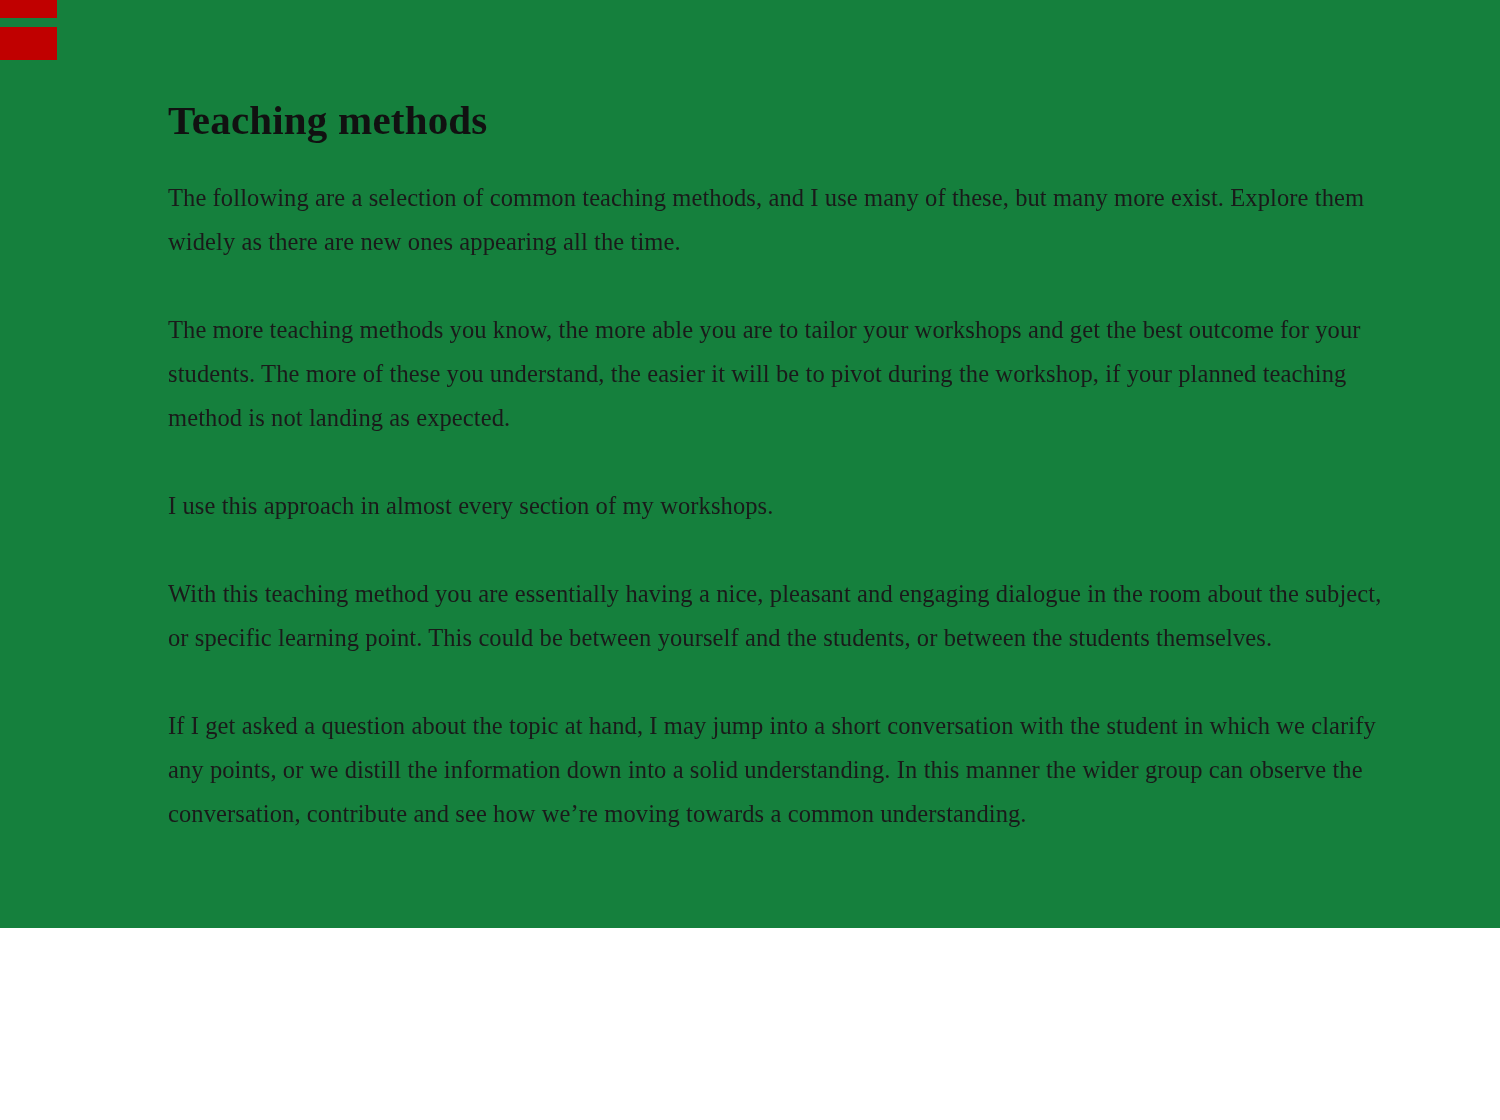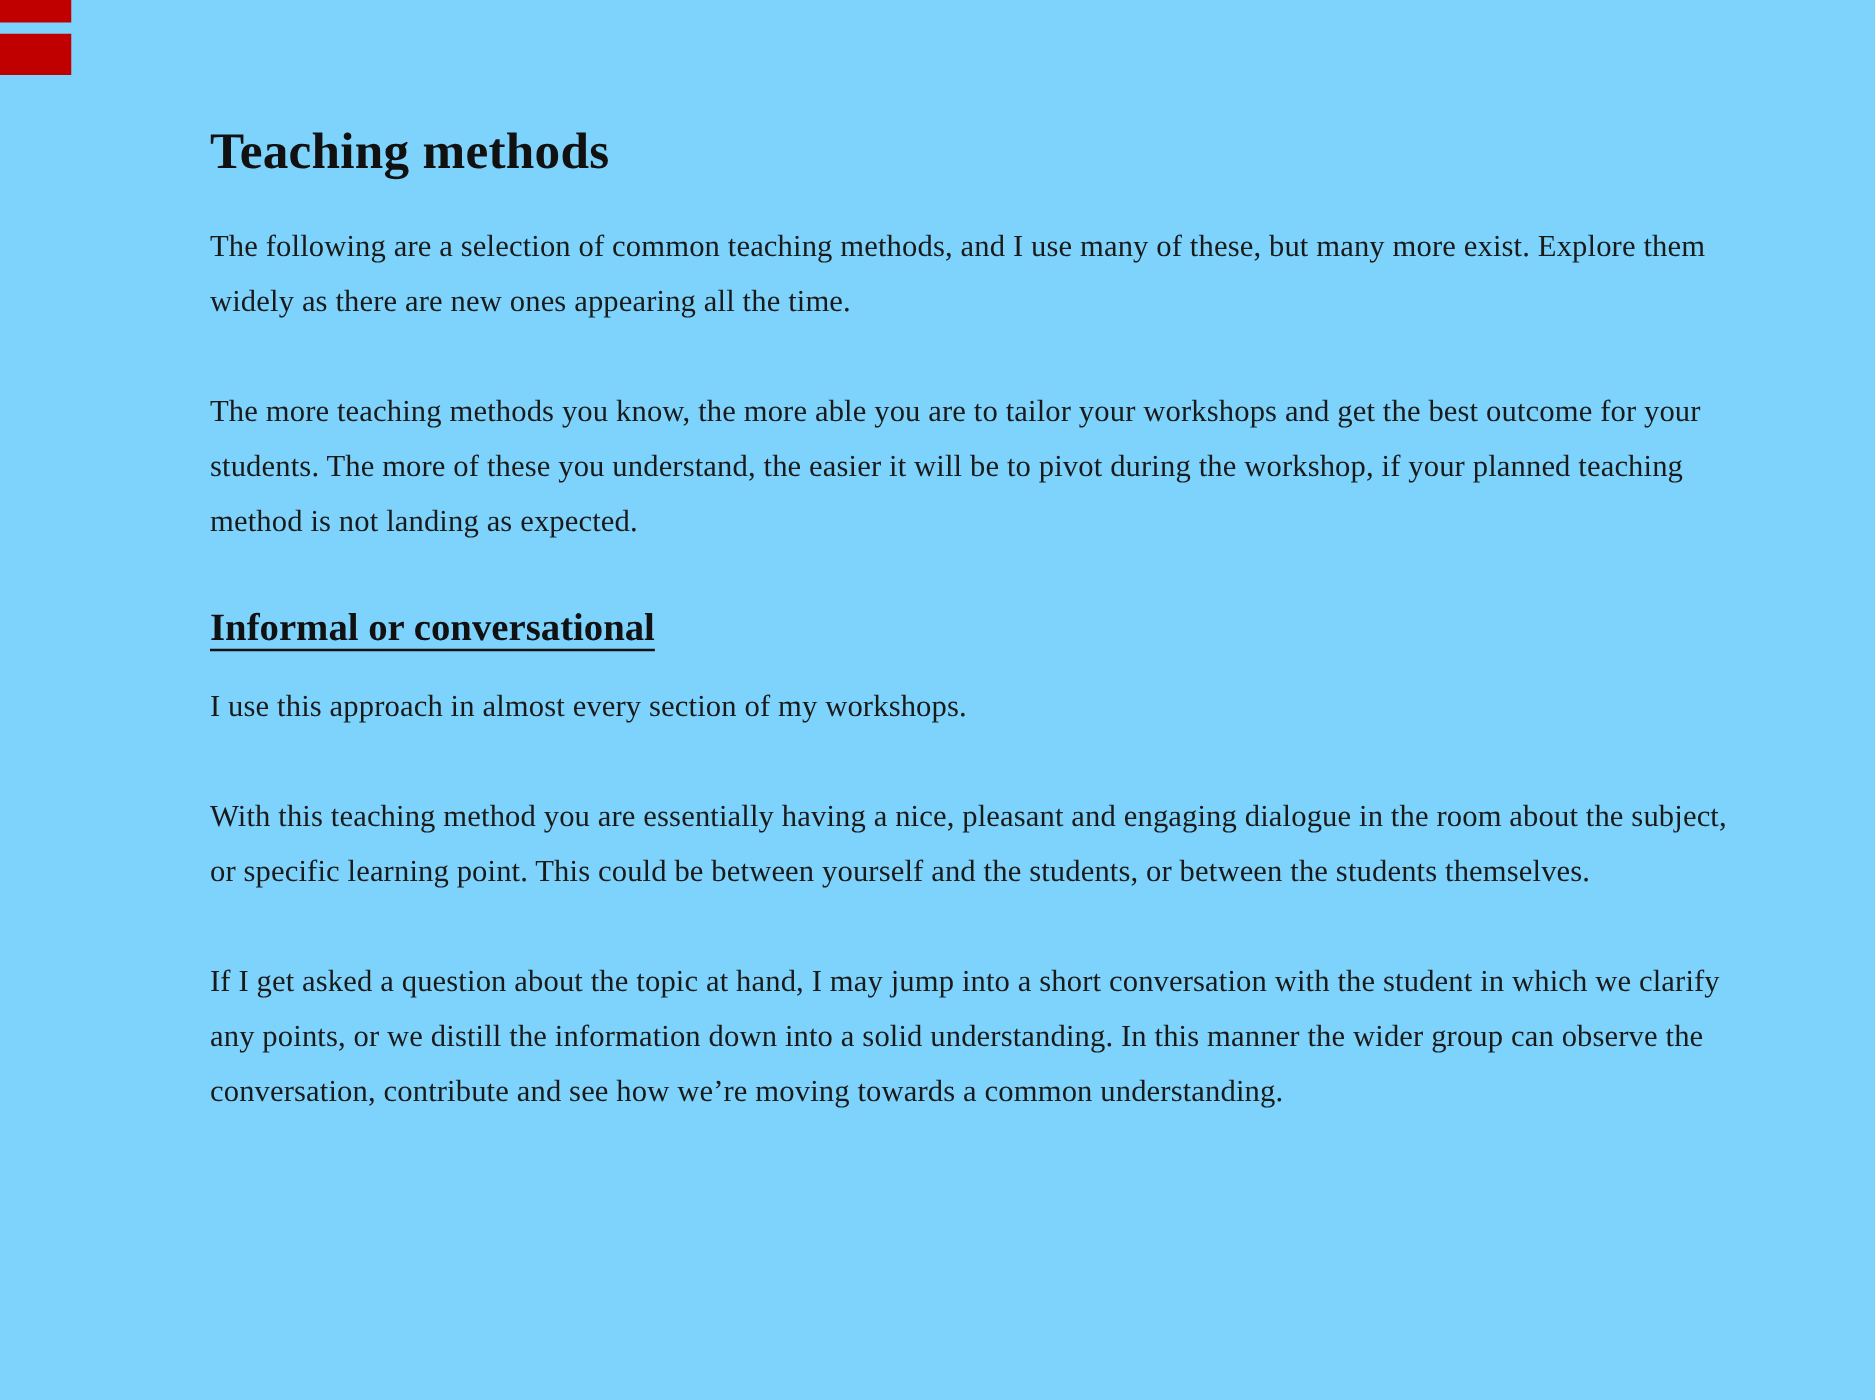--- a/index.html
+++ b/index.html
@@ -9,22 +9,22 @@
     height: 1120px;
     background: #ffffff;
     overflow: hidden;
     font-family: "Liberation Serif", "DejaVu Serif", serif;
     color: #1a1a1a;
   }
 
   .page {
     position: relative;
     width: 1500px;
-    height: 1120px;
-    background: #7dd3fc;
+    height: 928px;
+    background: #15803d;
   }
 
   
   .edge-artifact {
     position: absolute;
     left: 0;
     background: #c00000;
   }
   .edge-artifact.top    { top: 0;  width: 57px; height: 18px; }
   .edge-artifact.bottom { top: 27px; width: 57px; height: 33px; }
@@ -75,21 +75,20 @@
 
   <div class="content">
 
     <h1 class="doc-title">Teaching methods</h1>
 
 
     <p class="para">The following are a selection of common teaching methods, and I use many of these, but many more exist. Explore them widely as there are new ones appearing all the time.</p>
 
     <p class="para">The more teaching methods you know, the more able you are to tailor your workshops and get the best outcome for your students. The more of these you understand, the easier it will be to pivot during the workshop, if your planned teaching method is not landing as expected.</p>
 
-    <h2 class="section-heading">Informal or conversational</h2>
 
     <p class="para">I use this approach in almost every section of my workshops.</p>
 
     <p class="para">With this teaching method you are essentially having a nice, pleasant and engaging dialogue in the room about the subject, or specific learning point. This could be between yourself and the students, or between the students themselves.</p>
 
     <p class="para last">If I get asked a question about the topic at hand, I may jump into a short conversation with the student in which we clarify any points, or we distill the information down into a solid understanding. In this manner the wider group can observe the conversation, contribute and see how we’re moving towards a common understanding.</p>
 
   </div>
 </div>
 

